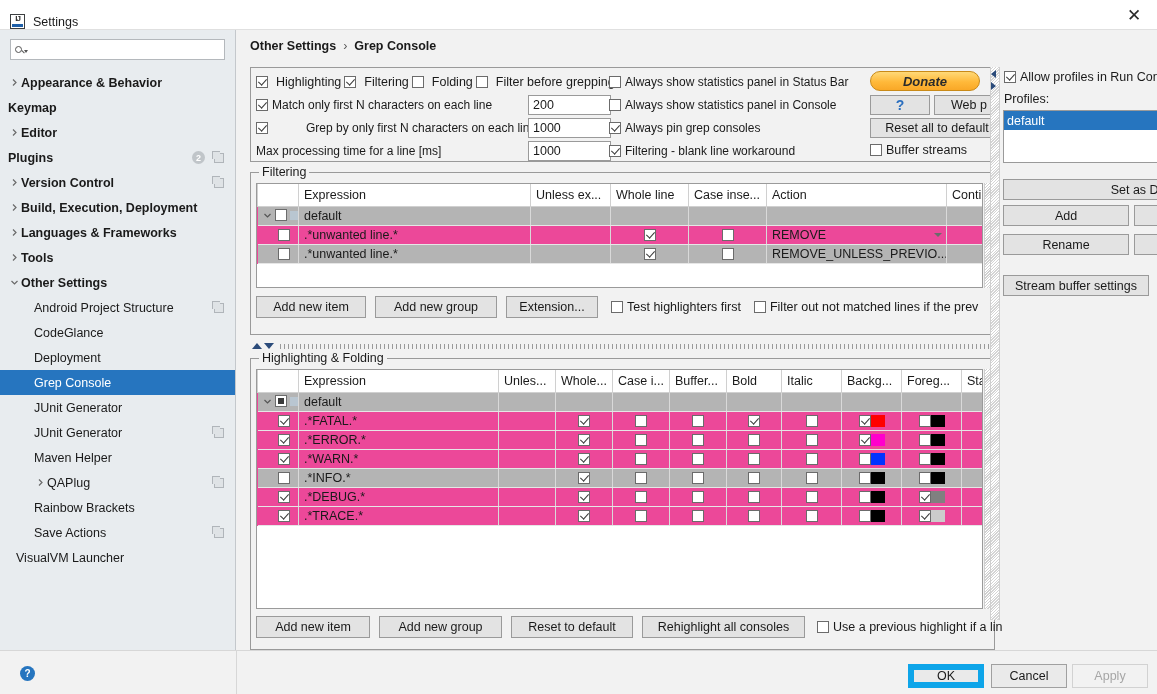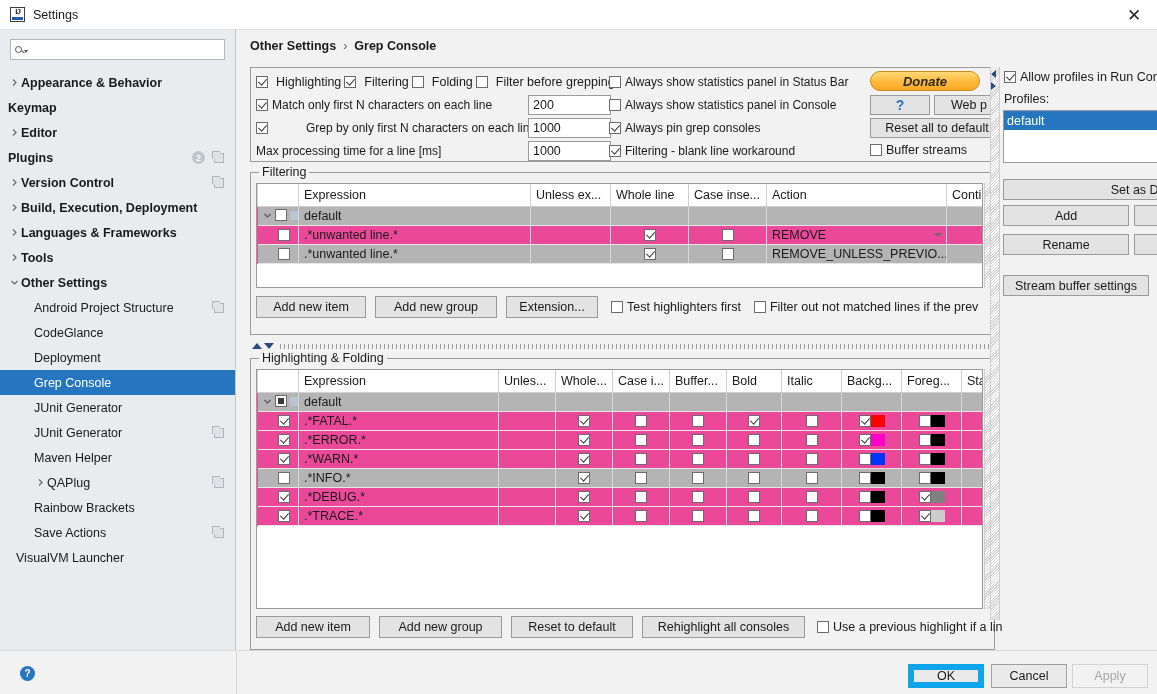--- a/index.html
+++ b/index.html
@@ -11,21 +11,21 @@
     color:#1a1a1a;
     background:#f2f2f2;
     overflow:hidden;
     position:relative;
   }
 
   
   #titlebar {
     position:absolute; left:0; top:0; width:1157px; height:30px;
     background:#ffffff; border-bottom:1px solid #e0e0e0;
-    display:flex; align-items:center;
+    display:flex; align-items:flex-end;
   }
   #app-icon {
     width:15px; height:15px; margin-left:10px; margin-right:8px;
     background:#ffffff; border:1px solid #3c3f41;
     position:relative; flex:none;
   }
   #app-icon::before {
     content:"IJ"; position:absolute; left:0; right:0; top:-1px;
     font-size:8px; font-weight:bold; text-align:center; color:#2b2b2b;
     letter-spacing:-1px; font-family:"Liberation Sans",sans-serif;

